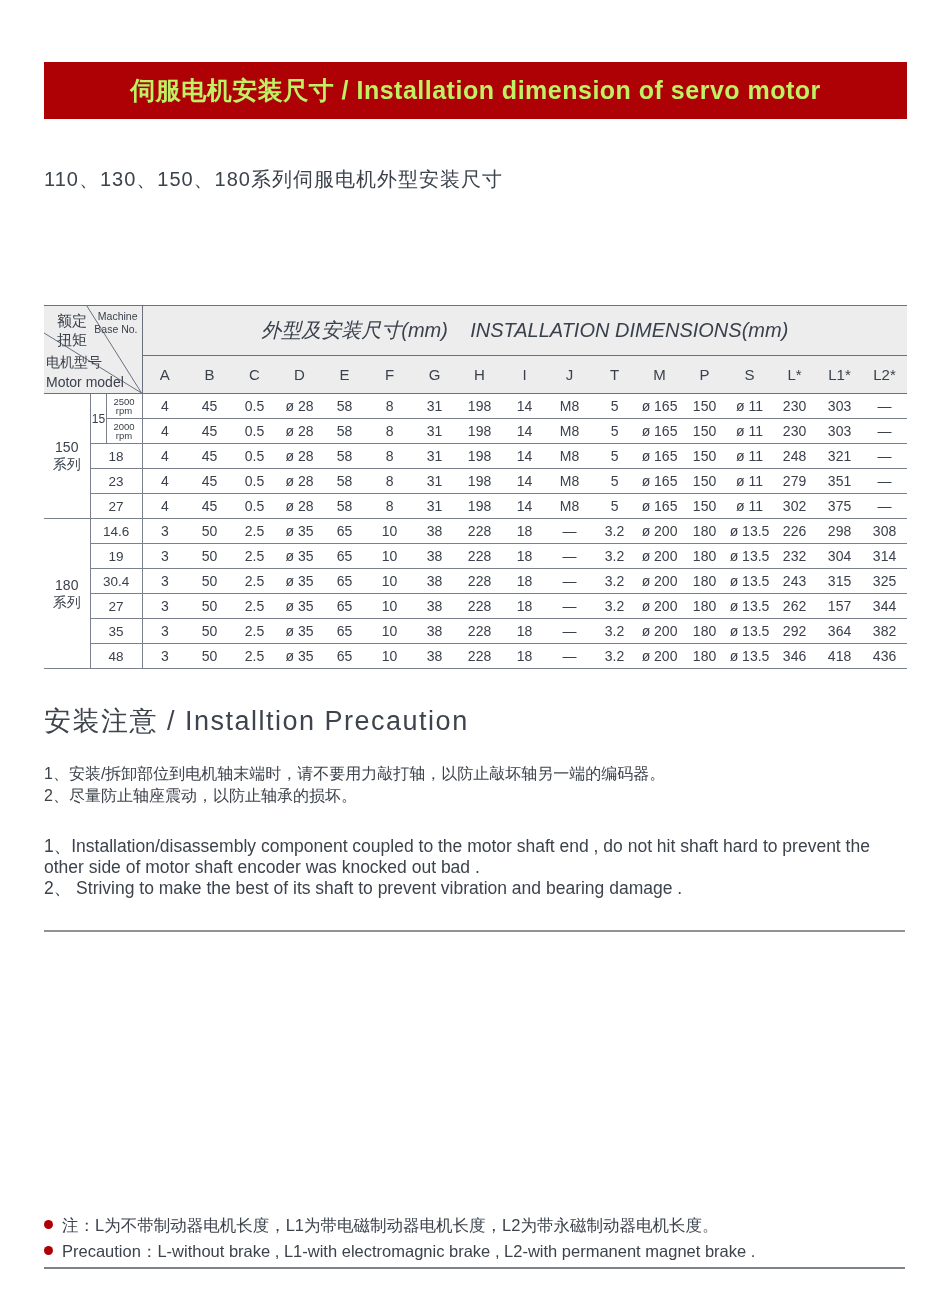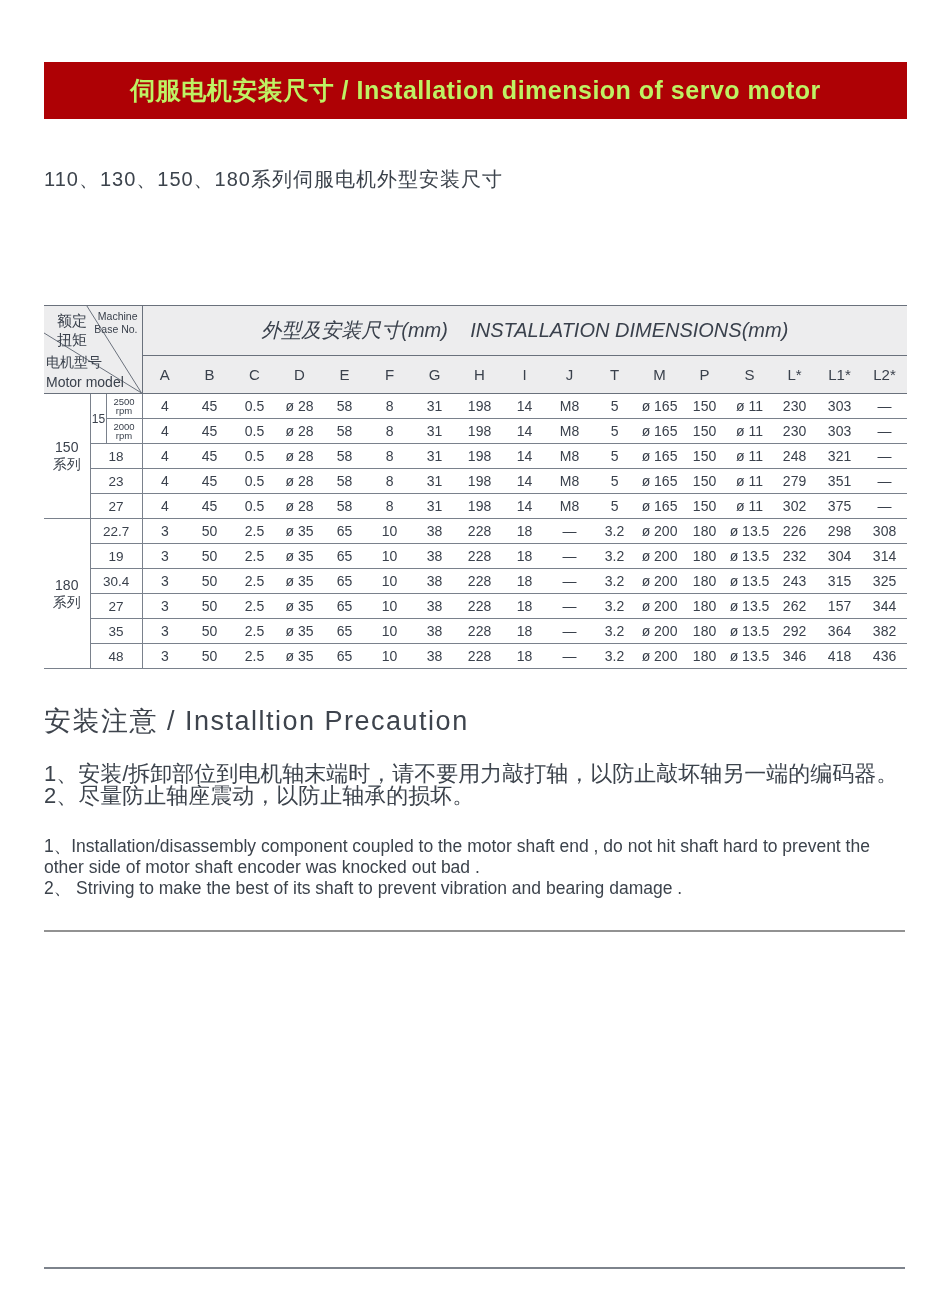--- a/index.html
+++ b/index.html
@@ -36,21 +36,21 @@
   tr.letters th{height:38px;border-bottom:1px solid var(--border);font-size:15px;text-align:center;}
   tbody td{height:25px;border-bottom:1px solid var(--row-border);text-align:center;vertical-align:middle;font-size:14px;background:#fff;}
   td.sr{border-right:1px solid var(--row-border);font-size:14px;line-height:17px;white-space:pre;}
   td.tq{border-right:1px solid var(--row-border);font-size:13.5px;}
   td.tqm{border-right:1px solid var(--row-border);font-size:12px;padding-left:1px;}
   td.rpm{border-right:1px solid var(--row-border);font-size:9.5px;line-height:9.5px;white-space:pre;}
   td.val{font-size:14px;}
 
   
   .prec-heading{position:absolute;left:44px;top:703px;font-size:27px;color:#3e444d;letter-spacing:1.5px;}
-  .cn-notes{position:absolute;left:44px;top:763px;width:863px;font-size:22px;line-height:21.5px;color:#3c434c;}
+  .cn-notes{position:absolute;left:44px;top:763px;width:863px;font-size:16px;line-height:21.5px;color:#3c434c;}
   .en-notes{position:absolute;left:44px;top:836px;width:866px;font-size:17.5px;line-height:21px;color:#3c434c;}
 
   .divider-1{position:absolute;left:44px;top:930px;width:861px;border-top:2px solid #929292;}
   .divider-2{position:absolute;left:44px;top:1267px;width:861px;border-top:2px solid #7d838c;}
 
   
   .footnotes{position:absolute;left:44px;top:1212px;width:866px;}
   .footnote-row{display:flex;align-items:baseline;font-size:16.5px;line-height:26px;color:#3c434c;}
   .bullet{width:9px;height:9px;border-radius:50%;background:var(--red);flex:0 0 9px;margin-right:9px;position:relative;top:-1px;align-self:center;}
 </style>
@@ -227,21 +227,21 @@
             <td class="val">ø 165</td>
             <td class="val">150</td>
             <td class="val">ø 11</td>
             <td class="val">302</td>
             <td class="val">375</td>
             <td class="val">—</td>
           </tr>
           <tr>
             <td class="sr" rowspan="6">180
 系列</td>
-            <td class="tq" colspan="2">22.7</td>
+            <td class="tq" colspan="2">14.6</td>
             <td class="val">3</td>
             <td class="val">50</td>
             <td class="val">2.5</td>
             <td class="val">ø 35</td>
             <td class="val">65</td>
             <td class="val">10</td>
             <td class="val">38</td>
             <td class="val">228</td>
             <td class="val">18</td>
             <td class="val">—</td>
@@ -364,16 +364,26 @@
     <div>2、尽量防止轴座震动，以防止轴承的损坏。</div>
   </div>
 
   <div class="en-notes">
     <div>1、Installation/disassembly component coupled to the motor shaft end , do not hit shaft hard to prevent the other side of motor shaft encoder was knocked out bad .</div>
     <div>2、 Striving to make the best of its shaft to prevent vibration and bearing damage .</div>
   </div>
 
   <div class="divider-1"></div>
 
+  <div class="footnotes">
+    <div class="footnote-row">
+      <span class="bullet"></span>
+      <span>注：L为不带制动器电机长度，L1为带电磁制动器电机长度，L2为带永磁制动器电机长度。</span>
+    </div>
+    <div class="footnote-row">
+      <span class="bullet"></span>
+      <span>Precaution：L-without brake , L1-with electromagnic brake , L2-with permanent magnet brake .</span>
+    </div>
+  </div>
 
   <div class="divider-2"></div>
 
 </div>
 
 </body></html>

